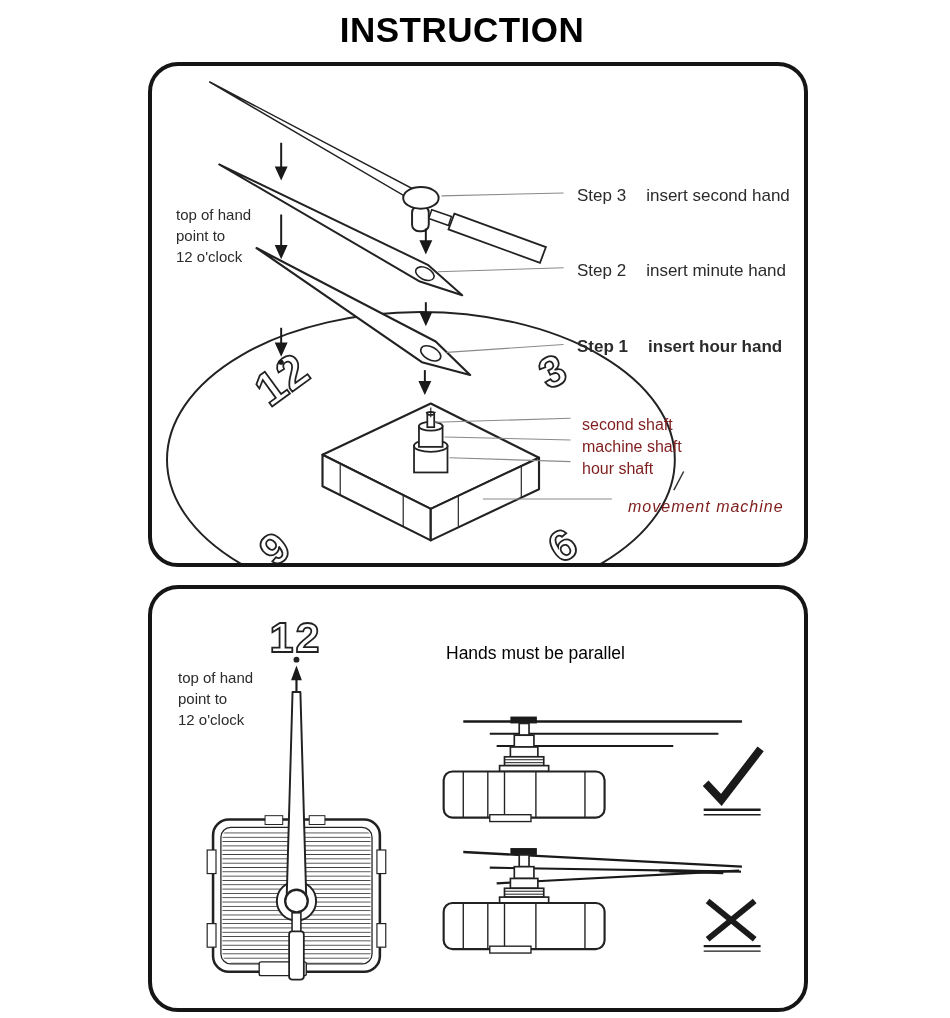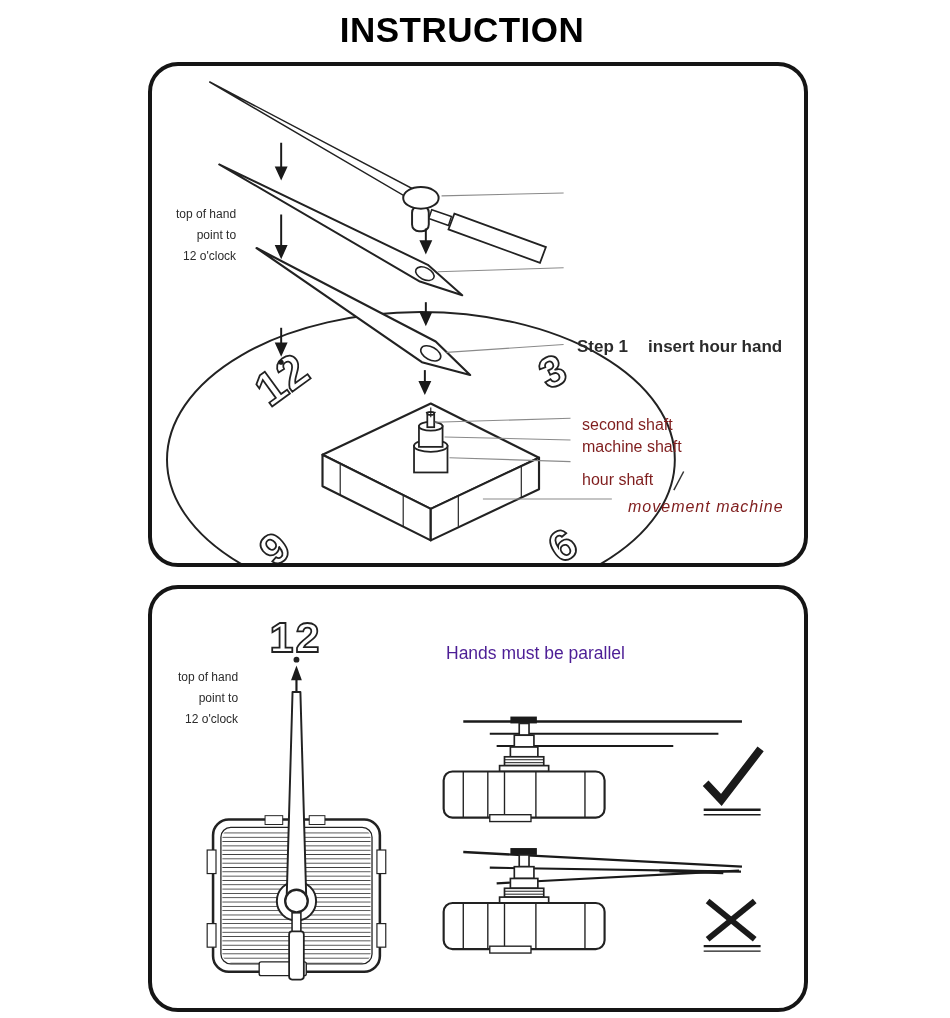--- a/index.html
+++ b/index.html
@@ -5,24 +5,24 @@
   html,body{margin:0;padding:0;background:#fff;}
   .stage{position:relative;width:950px;height:1018px;background:#fff;overflow:hidden;
          font-family:"Liberation Sans",sans-serif;color:#2b2b2b;}
   .title{position:absolute;top:10px;left:-13px;width:950px;text-align:center;
          font-size:35px;font-weight:bold;color:#000;letter-spacing:0.5px;}
   .panel{position:absolute;left:148px;width:660px;border:4px solid #151515;
          border-radius:30px;box-sizing:border-box;background:#fff;overflow:hidden;}
   .panel1{top:62px;height:505px;}
   .panel2{top:585px;height:427px;}
   .panel svg{position:absolute;left:0;top:0;width:100%;height:100%;}
-  .note{position:absolute;font-size:12px;line-height:21px;white-space:pre-line;color:#2b2b2b;text-align:right;}
+  .note{position:absolute;font-size:15px;line-height:21px;white-space:pre-line;color:#2b2b2b;}
   .steprow{position:absolute;display:flex;gap:20px;font-size:17px;color:#2b2b2b;white-space:nowrap;}
   .lbl{position:absolute;font-size:16px;color:#7f1d1d;white-space:nowrap;}
-  .heading{position:absolute;font-size:17.5px;color:#4c1d95;white-space:nowrap;}
+  .heading{position:absolute;font-size:17.5px;color:#000000;white-space:nowrap;}
 </style>
 </head>
 <body>
 
 <div class="stage">
 
   <div class="title">INSTRUCTION</div>
 
   <div class="panel panel1">
     <svg viewBox="0 0 660 505">
@@ -102,28 +102,36 @@
           <polygon points="277,262 272,251 282,251"></polygon>
         <line x1="276" y1="309" x2="276" y2="322"></line>
           <polygon points="276,332 271,321 281,321"></polygon>
       </g>
     </svg>
 
     <div class="note" style="left:24px;top:138px;">top of hand
 point to
 12 o'clock</div>
 
+    <div class="steprow" style="left:425px;top:120px;">
+      <span>Step 3</span>
+      <span>insert second hand</span>
+    </div>
+    <div class="steprow" style="left:425px;top:195px;">
+      <span>Step 2</span>
+      <span>insert minute hand</span>
+    </div>
     <div class="steprow" style="left:425px;top:271px;font-weight:bold;">
       <span>Step 1</span>
       <span>insert hour hand</span>
     </div>
 
     <div class="lbl" style="left:430px;top:350px;">second shaft</div>
     <div class="lbl" style="left:430px;top:372px;">machine shaft</div>
-    <div class="lbl" style="left:430px;top:394px;margin-top:11px;">hour shaft</div>
+    <div class="lbl" style="left:430px;top:394px;">hour shaft</div>
     <div class="lbl" style="left:476px;top:432px;letter-spacing:1px;font-style:italic;">movement machine</div>
   </div>
 
   <div class="panel panel2">
     <svg viewBox="0 0 660 427">
       <defs>
         <pattern id="hatch" width="6" height="4.4" patternUnits="userSpaceOnUse">
           <line x1="0" y1="2.2" x2="6" y2="2.2" stroke="#3c3c3c" stroke-width="0.9"></line>
         </pattern>
       </defs>

